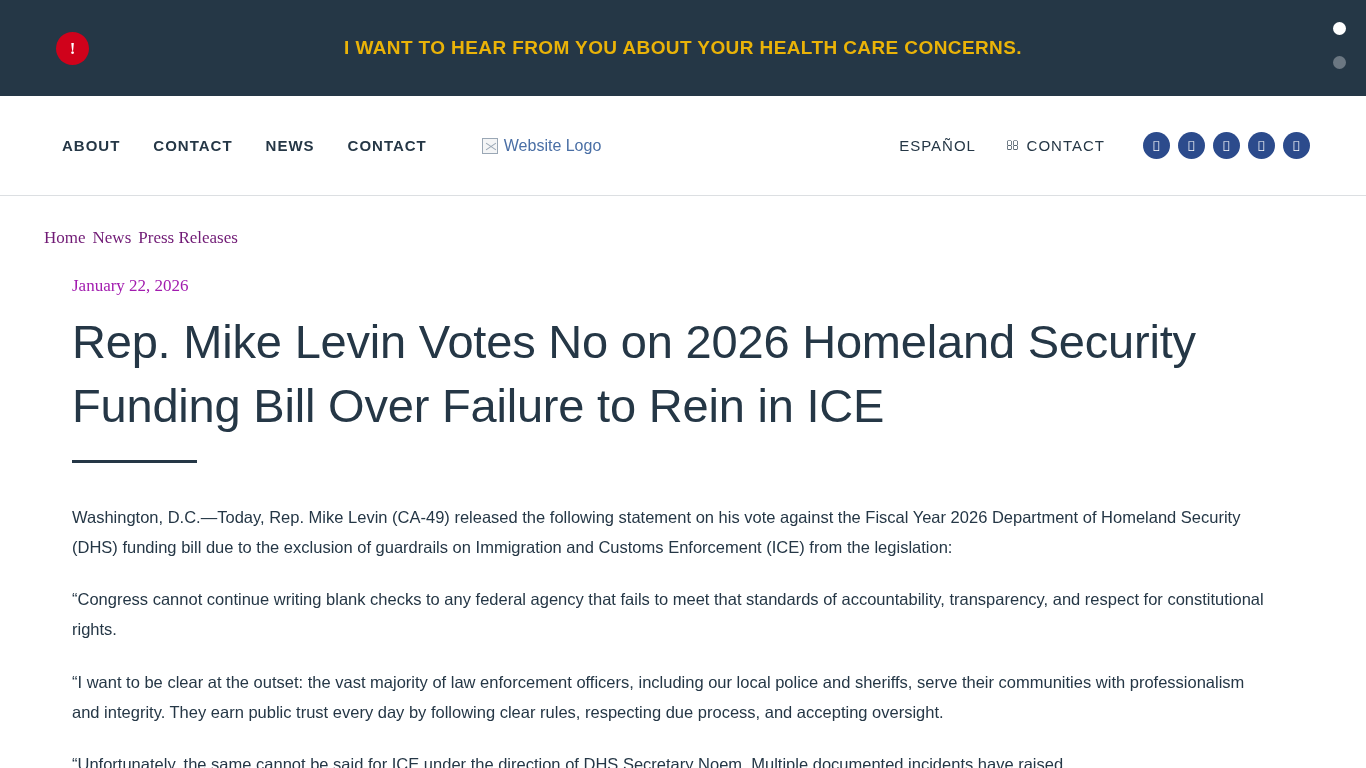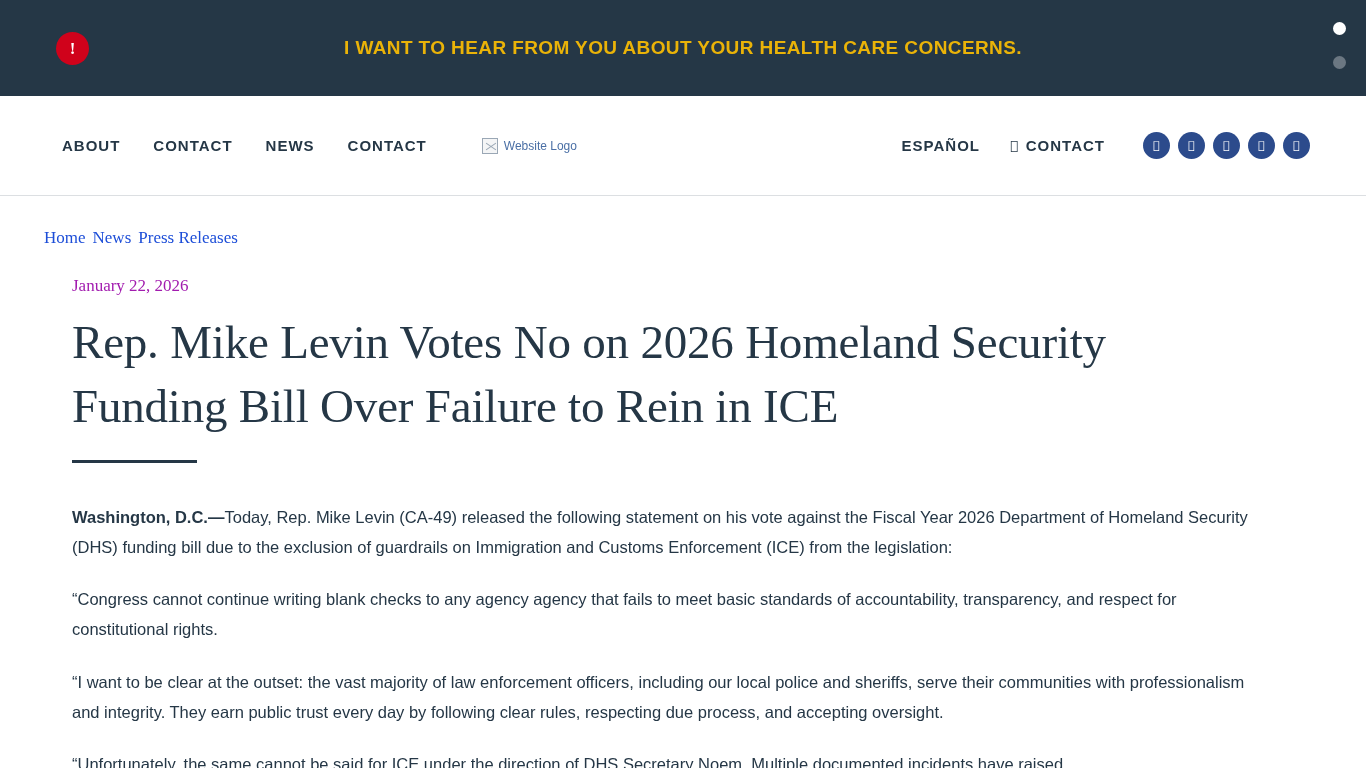--- a/index.html
+++ b/index.html
@@ -83,21 +83,21 @@
   .logo-wrap {
     margin-left: 55px;
     display: flex;
     align-items: center;
   }
   .logo-broken {
     display: inline-flex;
     align-items: center;
     gap: 6px;
     color: #4a6fa5;
-    font-size: 12px;
+    font-size: 16px;
     justify-content: center;
   }
   .broken-img-icon {
     width: 16px; height: 16px;
     border: 1px solid #9aa7b5;
     position: relative;
     display: inline-block;
     background: #f4f5f6;
   }
   .broken-img-icon::before,
@@ -116,21 +116,21 @@
   }
   .nav-right {
     margin-left: auto;
     display: flex;
     align-items: center;
     gap: 30px;
   }
   .nav-util {
     color: #253746;
     font-size: 15px;
-    font-weight: bold;
+    font-weight: normal;
     letter-spacing: 1px;
     cursor: pointer;
     display: flex;
     align-items: center;
     gap: 7px;
   }
   .glyph-box {
     display: inline-block;
     font-family: "DejaVu Sans", sans-serif;
     font-size: 13px;
@@ -161,55 +161,55 @@
   .breadcrumb {
     padding: 32px 0 0 0;
     margin-left: -28px;
     font-size: 17px;
     color: #3f5a7d;
     display: flex;
     gap: 7px;
     font-family: "Liberation Serif", serif;
   }
   .breadcrumb-item {
-    color: #1d4ed8;
+    color: #701a75;
     text-decoration: none;
     cursor: pointer;
   }
   .date {
     margin-top: 28px;
     font-size: 17px;
     color: #a21caf;
     font-family: "Liberation Serif", serif;
   }
   h1.title {
     margin: 14px 0 0 0;
     font-size: 47px;
     line-height: 1.37;
     font-weight: normal;
     color: #253746;
-    font-family: Liberation Serif, serif;
+    font-family: Liberation Sans, sans-serif;
     letter-spacing: -0.2px;
   }
   .title-rule {
     width: 125px;
     height: 3px;
     background: #253746;
     margin-top: 21px;
   }
   .body-copy {
     margin-top: 39px;
   }
   .body-copy p {
     margin: 0 0 22px 0;
     font-size: 16.5px;
     line-height: 1.83;
     color: #253746;
   }
-  .body-copy strong { font-weight: bold; }
+  .body-copy strong { font-weight: normal; }
 </style>
 </head>
 <body>
 
 <div class="alert-bar">
   <div class="alert-icon">!</div>
   <div class="alert-text">I WANT TO HEAR FROM YOU ABOUT YOUR HEALTH CARE CONCERNS.</div>
   <div class="alert-dots">
     <span class="alert-dot"></span>
     <span class="alert-dot dim"></span>
@@ -257,17 +257,17 @@
 
   <div class="date">January 22, 2026</div>
 
   <h1 class="title">Rep. Mike Levin Votes No on 2026 Homeland Security Funding Bill Over Failure to Rein in ICE</h1>
   <div class="title-rule"></div>
 
   <div class="body-copy">
     <p>
       <strong>Washington, D.C.—</strong><span>Today, Rep. Mike Levin (CA-49) released the following statement on his vote against the Fiscal Year 2026 Department of Homeland Security (DHS) funding bill due to the exclusion of guardrails on Immigration and Customs Enforcement (ICE) from the legislation:</span>
     </p>
-    <p>“Congress cannot continue writing blank checks to any agency agency that fails to meet basic standards of accountability, transparency, and respect for constitutional rights.</p>
+    <p>“Congress cannot continue writing blank checks to any federal agency that fails to meet that standards of accountability, transparency, and respect for constitutional rights.</p>
     <p>“I want to be clear at the outset: the vast majority of law enforcement officers, including our local police and sheriffs, serve their communities with professionalism and integrity. They earn public trust every day by following clear rules, respecting due process, and accepting oversight.</p>
     <p>“Unfortunately, the same cannot be said for ICE under the direction of DHS Secretary Noem. Multiple documented incidents have raised</p>
   </div>
 </div>
 
 </body></html>

